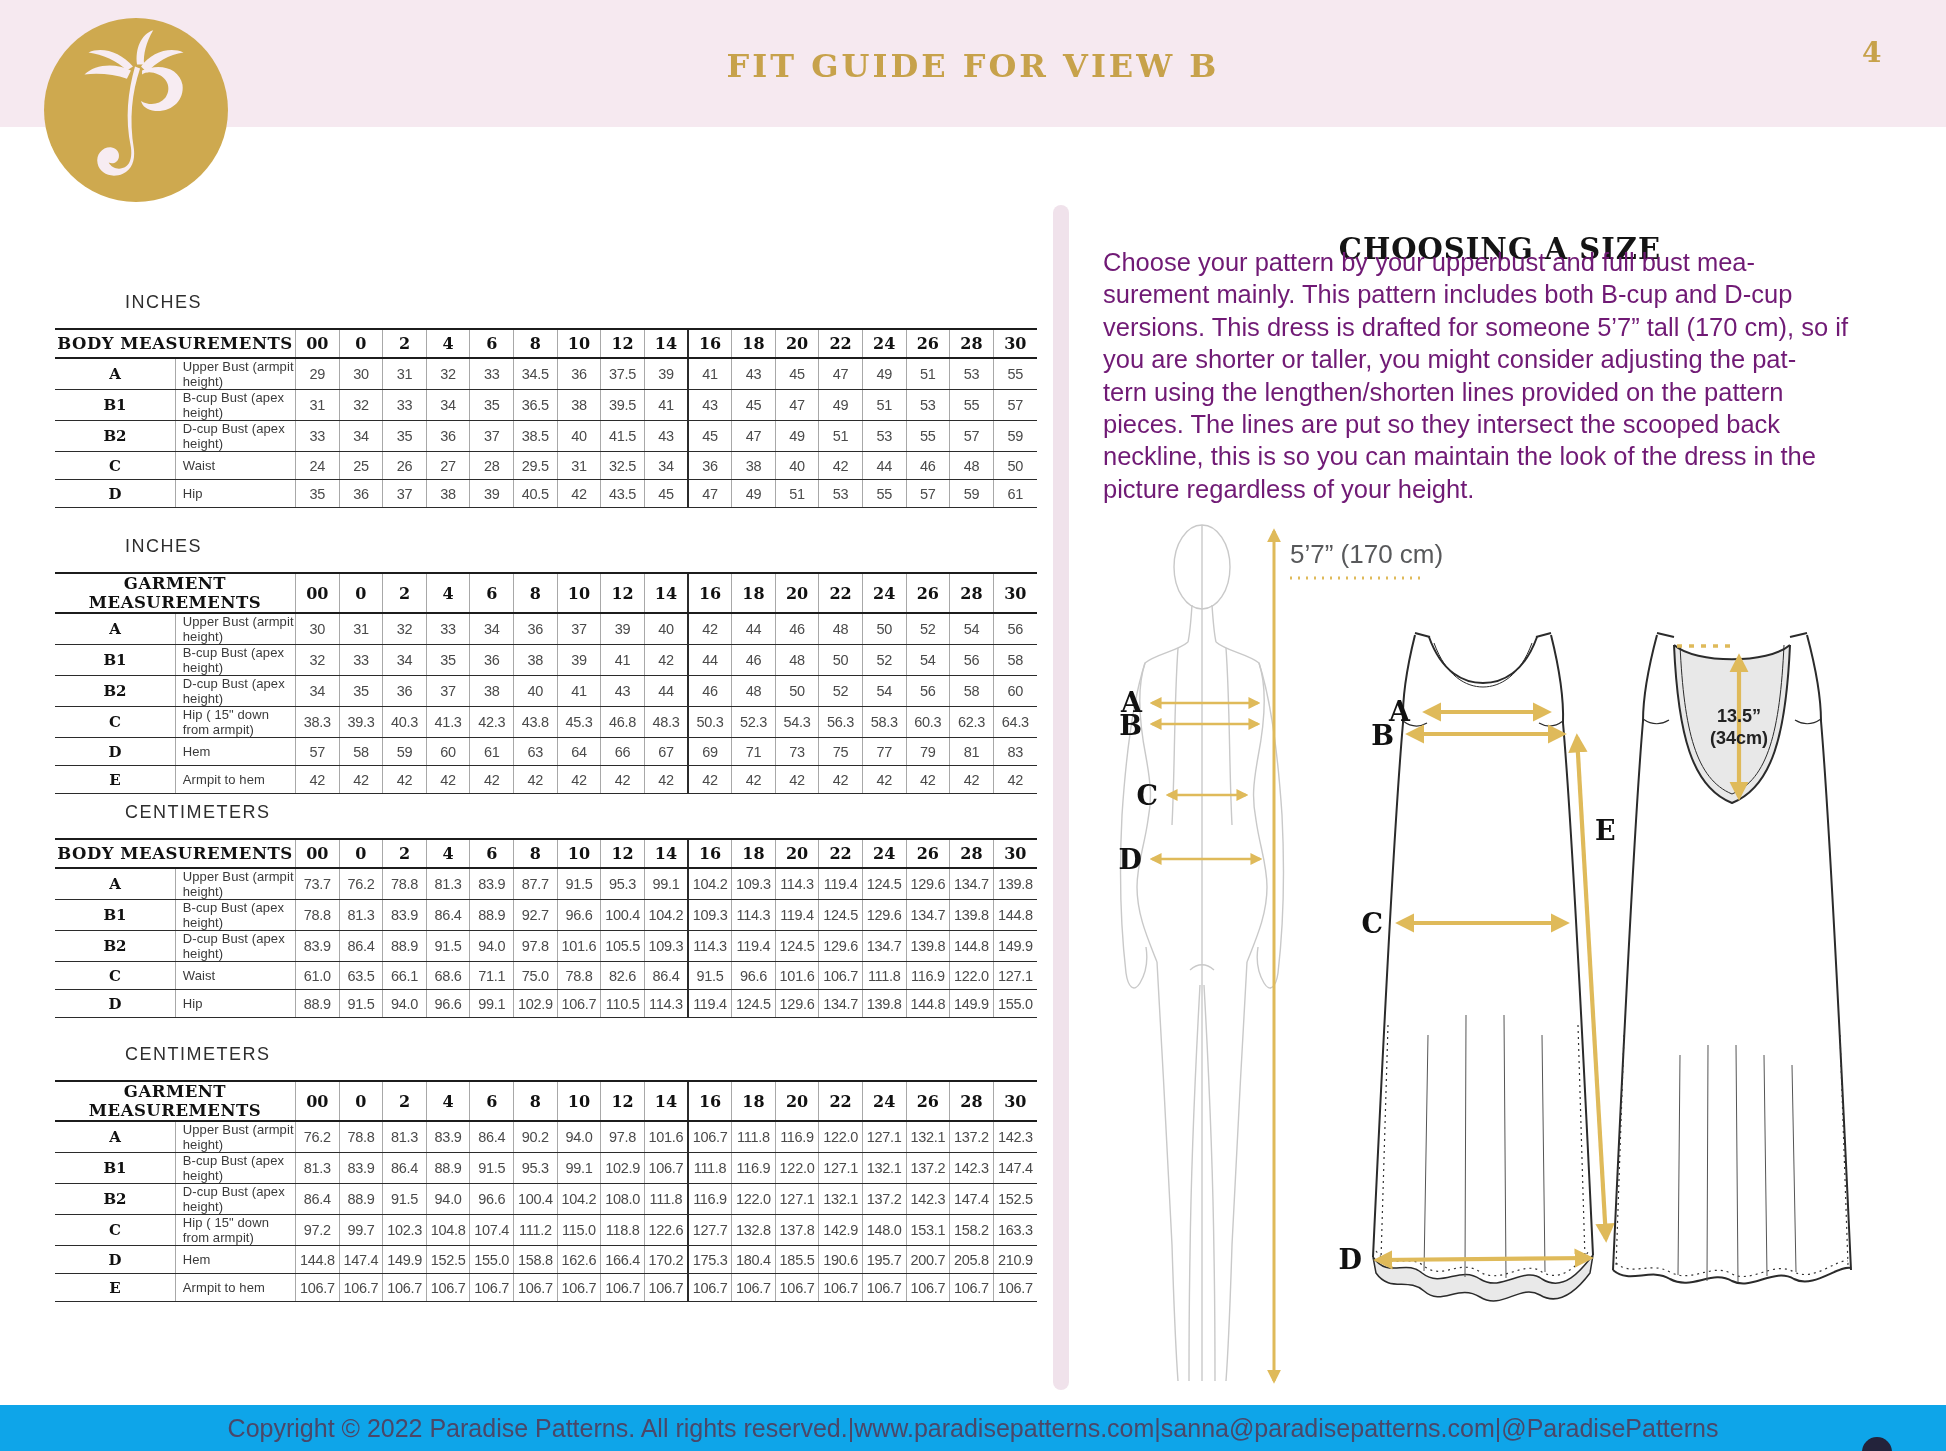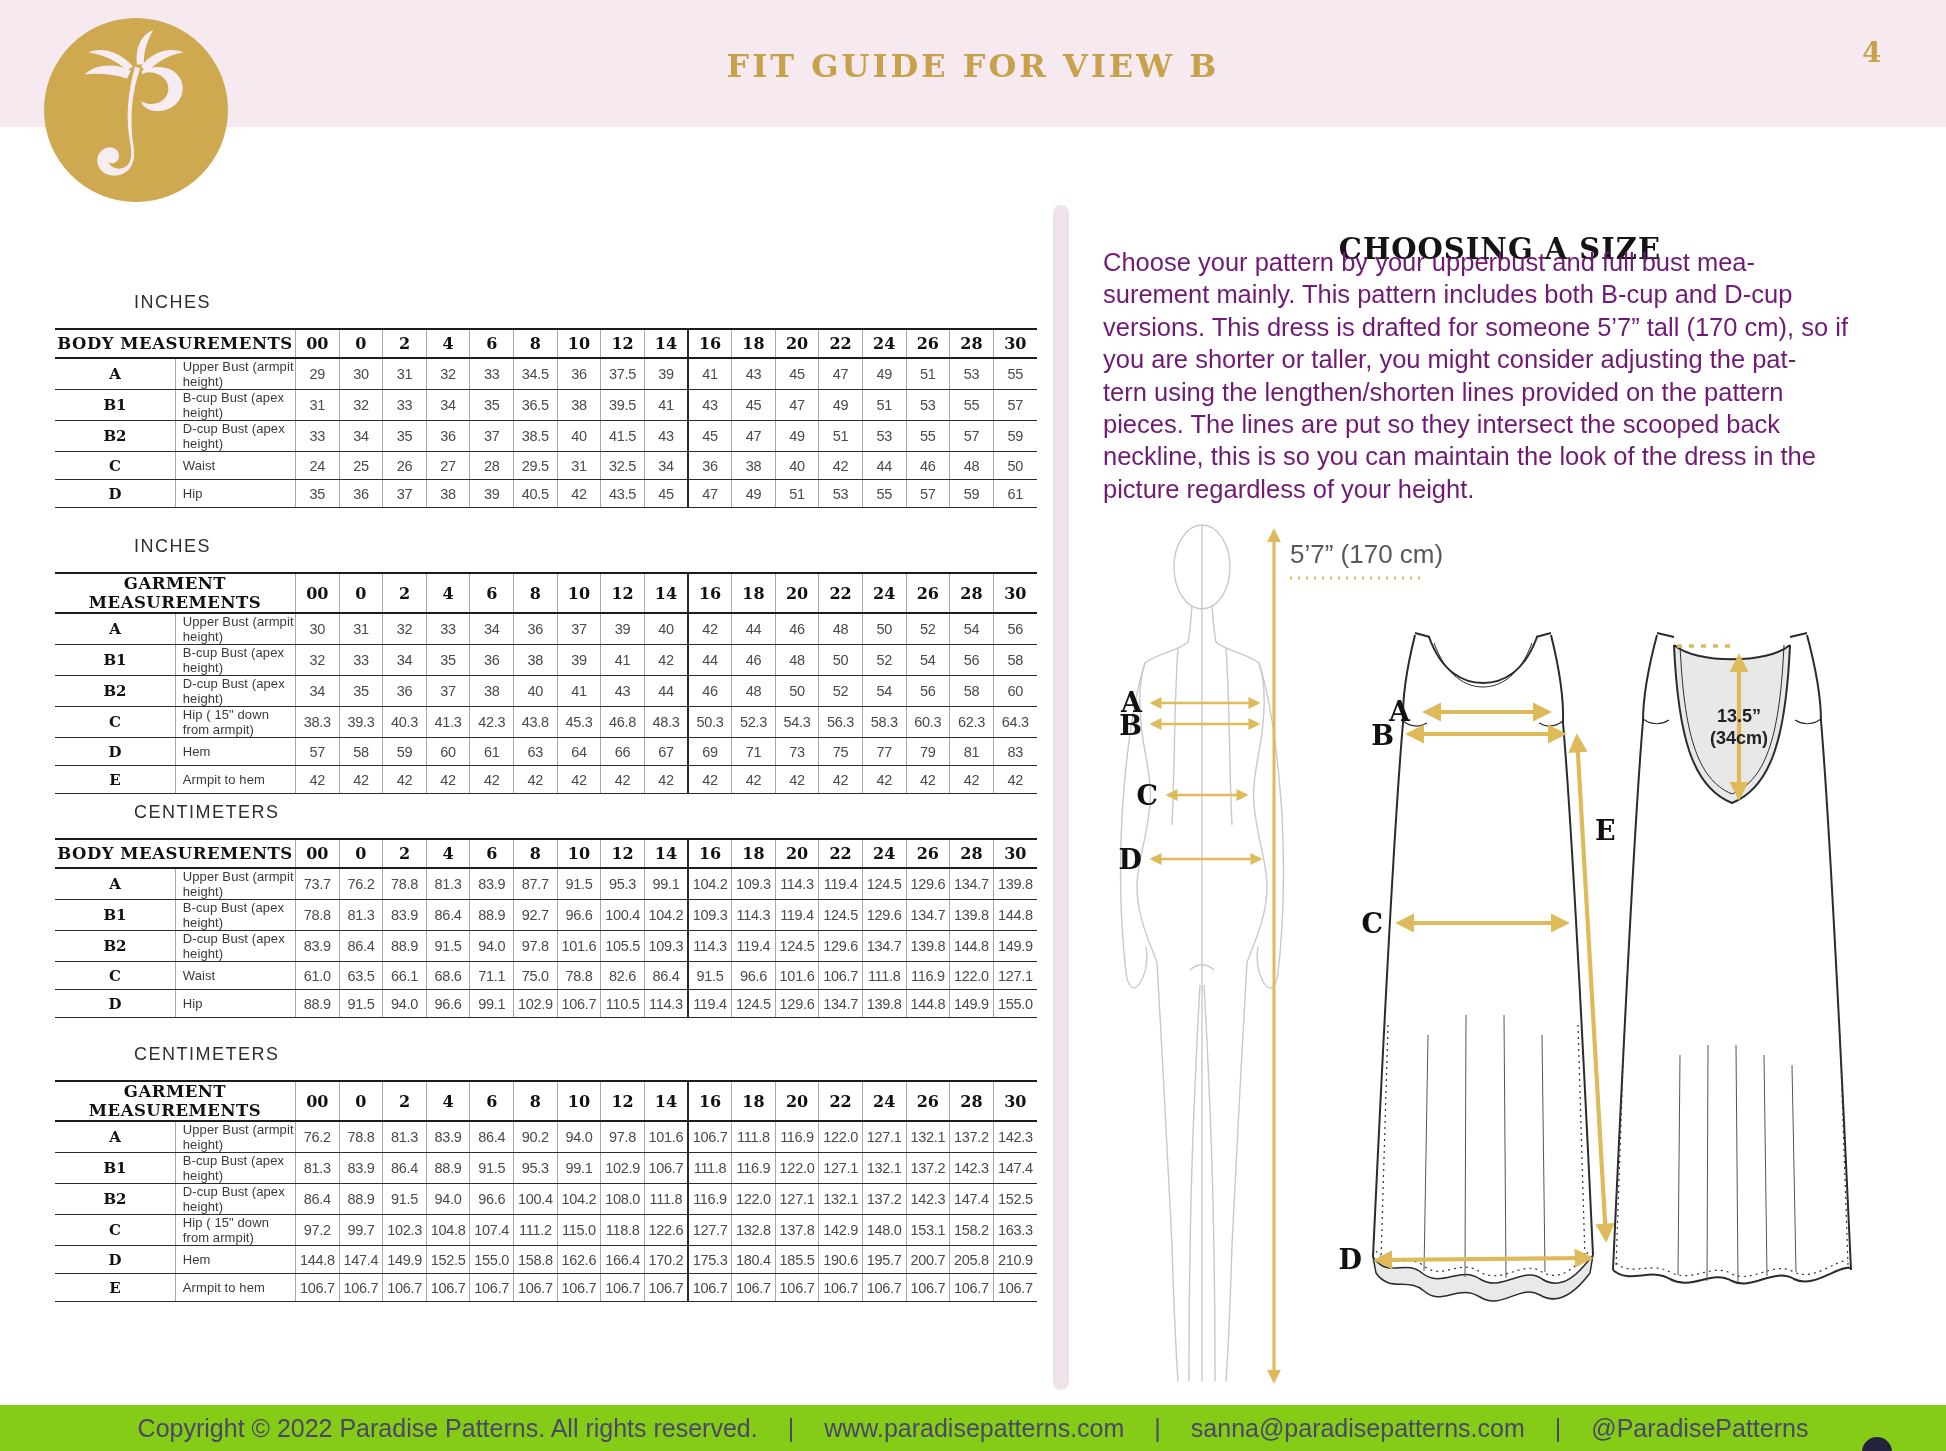--- a/index.html
+++ b/index.html
@@ -9,21 +9,21 @@
   
   .header-band{position:absolute;left:0;top:0;width:1946px;height:127px;background:#F6E9F0;}
   .page-title{position:absolute;left:0;top:26px;width:1946px;text-align:center;
               font-family:"DejaVu Serif",serif;font-weight:bold;font-size:32px;
               letter-spacing:3px;color:#C7A24B;}
   .page-number{position:absolute;left:1862px;top:36px;font-family:"DejaVu Serif",serif;
                font-size:28px;font-weight:bold;color:#C7A24B;}
   .logo{position:absolute;left:42px;top:16px;width:188px;height:188px;}
 
   
-  .unit-label{position:absolute;left:134px;font-size:18px;letter-spacing:1.5px;color:#2e2e2e;}
+  .unit-label{position:absolute;left:125px;font-size:18px;letter-spacing:1.5px;color:#2e2e2e;}
   .mtable{position:absolute;left:55px;border-collapse:collapse;table-layout:fixed;width:982px;}
   .mtable th,.mtable td{padding:0;height:27px;text-align:center;vertical-align:middle;
         border-left:1px solid #a8a8a8;font-weight:normal;}
   .mtable th{border-top:2px solid #1c1c1c;border-bottom:2px solid #1c1c1c;
         font-family:"DejaVu Serif",serif;font-weight:bold;font-size:16px;color:#111;}
   .mtable td{border-bottom:1.6px solid #2b2b2b;font-size:14.5px;color:#4a4a4a;letter-spacing:-0.3px;}
   .mtable th.tname{border-left:none;font-size:16.5px;letter-spacing:0.5px;width:240px;}
   .mtable td.code{border-left:none;font-family:"DejaVu Serif",serif;font-weight:bold;
         font-size:15px;color:#111;width:42px;}
   .mtable td.rlabel{text-align:left;padding-left:7px;font-size:13px;color:#3a3a3a;width:197px;
@@ -34,22 +34,22 @@
   .divider{position:absolute;left:1053px;top:205px;width:16px;height:1185px;
            background:#F0E2EB;border-radius:8px;}
   .choosing-heading{position:absolute;left:1100px;top:208px;width:800px;text-align:center;
            font-family:"DejaVu Serif",serif;font-weight:bold;font-size:29px;
            letter-spacing:1px;color:#141414;}
   .choosing-paragraph{position:absolute;left:1103px;top:246px;width:810px;margin:0;
            font-size:25.5px;line-height:32.4px;color:#701a75;white-space:pre-line;}
   .diagram{position:absolute;left:1090px;top:515px;width:856px;height:890px;}
 
   
-  .footer-band{position:absolute;left:0;top:1405px;width:1946px;height:46px;background:#84cc16;
-           display:flex;align-items:center;justify-content:center;gap:30px;
+  .footer-band{position:absolute;left:0;top:1405px;width:1946px;height:46px;background:#0ea5e9;
+           display:flex;align-items:center;justify-content:center;
            font-size:25px;color:#4B4768;}
   .footer-band .sep{color:#4B4768;}
   .footer-dot{position:absolute;left:1862px;top:1437px;width:30px;height:30px;border-radius:50%;
            background:#23233B;}
 
   svg text{font-family:"Liberation Sans",sans-serif;}
   svg .diaglabel{font-family:"DejaVu Serif",serif;font-weight:bold;font-size:27px;fill:#111;}
 </style>
 </head>
 <body>

